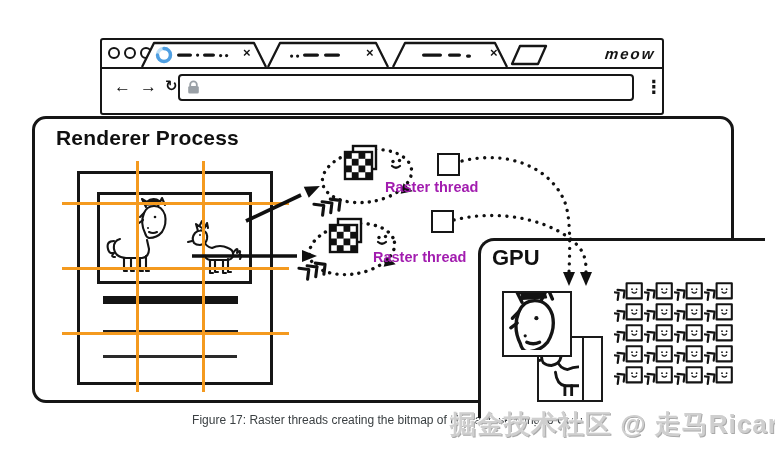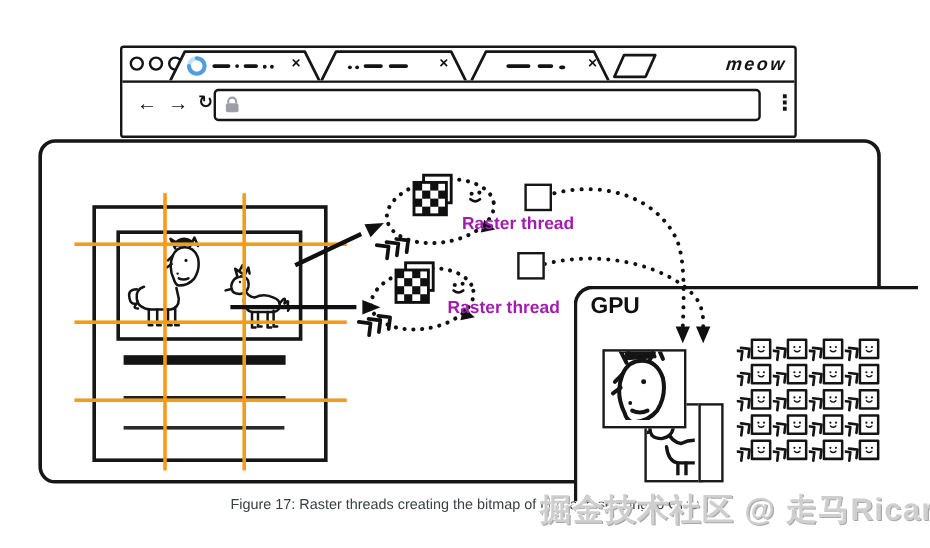--- a/index.html
+++ b/index.html
@@ -22,21 +22,21 @@
   #renderer{left:32px;top:116px;width:696px;height:281px;border:3.2px solid #161616;border-radius:14px;background:#fff;z-index:2;}
   #renderer-title{left:56px;top:126px;font-size:21px;font-weight:700;letter-spacing:.2px;z-index:3;color:#101010;}
   .pg{z-index:3;background:#fff;border:3px solid #161616;}
   .bar{z-index:3;}
   .orange{background:#f49a1f;z-index:4;}
   
   .raster-label{z-index:8;font-size:14.5px;font-weight:600;color:#a21caf;}
   .tile-frame{z-index:8;width:19px;height:19px;border:2.6px solid #161616;background:#fff;}
   
   #gpu{left:478px;top:238px;width:284px;height:177px;background:#fff;border-left:3.4px solid #161616;border-top:3.4px solid #161616;border-radius:16px 0 0 0;z-index:5;}
-  #gpu-title{left:492px;top:245px;font-size:19px;font-weight:700;z-index:6;color:#101010;}
+  #gpu-title{left:492px;top:245px;font-size:22px;font-weight:700;z-index:6;color:#101010;}
   .gputile{z-index:6;background:#fff;border:2.6px solid #1a1a1a;}
   #gpu-tile-grid{left:614px;top:281px;display:grid;grid-template-columns:repeat(4,30px);grid-template-rows:repeat(5,21px);z-index:6;}
   .tile-cell{width:30px;height:21px;}
   
   #diagram-svg{left:0;top:0;z-index:7;pointer-events:none;}
   
   #caption{left:0;top:413px;width:775px;text-align:center;font-size:12px;color:#3b4043;z-index:3;}
   #watermark{left:450px;top:407px;width:325px;font-size:26px;font-weight:700;color:#cfcfcf;letter-spacing:1px;white-space:nowrap;
              text-shadow:-1px -1px 0 #ffffff,1px 1px 0 #a9a9a9;z-index:9;}
 </style>
@@ -116,20 +116,21 @@
         <svg class="abs" style="left:7px;top:4px" width="13" height="15" viewBox="0 0 13 15">
           <path d="M3.2,6 V4.6 a3.3,3.3 0 0 1 6.6,0 V6" fill="none" stroke="#9aa0a6" stroke-width="1.8"></path>
           <rect x="1.2" y="6" width="10.6" height="7.6" rx="1.5" fill="#9aa0a6"></rect>
         </svg>
       </div>
       <span id="menudots">⋮</span>
     </div>
   </div>
 
   <div id="renderer" class="abs"></div>
+  <div id="renderer-title" class="abs">Renderer Process</div>
 
   <div class="abs pg" style="left:77px;top:171px;width:190px;height:208px"></div>
   <div class="abs pg" style="left:97px;top:192px;width:149px;height:86px"></div>
   <svg class="abs" style="left:100px;top:195px;z-index:3" width="143" height="80" viewBox="4 0 143 80">
     <use href="#horses-art"></use>
   </svg>
   <div class="abs bar" style="left:103px;top:296px;width:135px;height:8px;background:#141414"></div>
   <div class="abs bar" style="left:103px;top:330px;width:135px;height:4px;background:#202020"></div>
   <div class="abs bar" style="left:103px;top:355px;width:134px;height:3.2px;background:#2a2a2a"></div>
 

